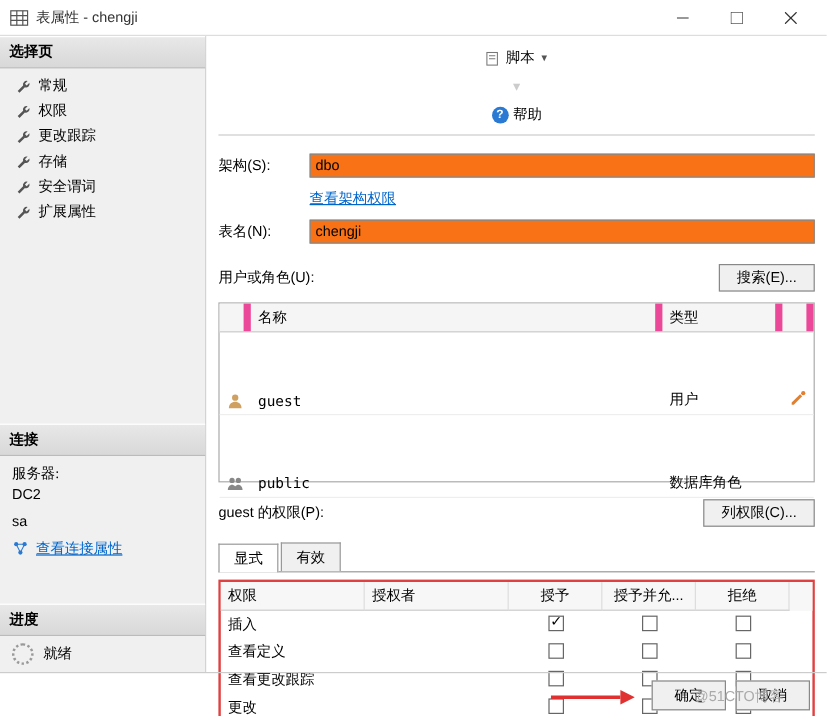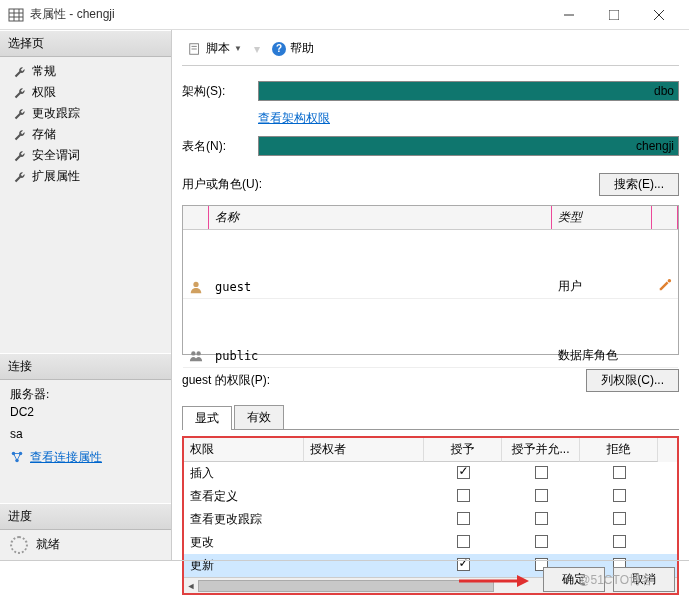--- a/index.html
+++ b/index.html
@@ -8,47 +8,47 @@
 .titlebar { height: 30px; background: #fff; border-bottom: 1px solid #ddd; display: flex; align-items: center; padding: 0 8px; }
 .titlebar .icon { width: 16px; height: 16px; margin-right: 6px; }
 .titlebar .title { flex: 1; color: #333; }
 .win-controls { display: flex; }
 .win-btn { width: 45px; height: 30px; display: flex; align-items: center; justify-content: center; color: #333; }
 .win-btn svg { width: 10px; height: 10px; }
 
 .main { display: flex; height: 530px; }
 
 .sidebar { width: 172px; background: #f0f0f0; border-right: 1px solid #ccc; display: flex; flex-direction: column; }
-.section-header { background: linear-gradient(#e8e8e8, #d8d8d8); padding: 4px 8px; font-weight: normal; border-bottom: 1px solid #bbb; border-top: 1px solid #fff; }
+.section-header { background: linear-gradient(#e8e8e8, #d8d8d8); padding: 4px 8px; font-weight: bold; border-bottom: 1px solid #bbb; border-top: 1px solid #fff; }
 .nav-list { padding: 4px 0; }
 .nav-item { display: flex; align-items: center; padding: 2px 8px 2px 14px; gap: 6px; }
 .wrench { width: 12px; height: 12px; }
 .spacer { flex: 1; }
 .info-block { padding: 6px 10px; font-size: 12px; }
 .info-label { margin-bottom: 2px; font-family: Liberation Serif, serif; }
 .info-value { margin-bottom: 8px; }
 .link { color: #0066cc; text-decoration: underline; display: inline-flex; align-items: center; gap: 6px; }
 .progress-item { display: flex; gap: 8px; padding: 6px 10px; }
 .spinner { width: 18px; height: 18px; border: 2px dotted #999; border-radius: 50%; }
 
 .content { flex: 1; background: #fff; padding: 8px 10px; display: flex; flex-direction: column; gap: 6px; }
-.toolbar { display: flex; align-items: center; gap: 6px; padding-bottom: 6px; border-bottom: 1px solid #ccc; }
+.toolbar { display: flex; align-items: center; gap: 6px; padding-bottom: 6px; border-bottom: 1px solid #ccc; flex-direction: column; }
 .tb-btn { display: flex; align-items: center; gap: 4px; padding: 2px 6px; }
 .dropdown-arrow { font-size: 8px; color: #555; }
 .help-icon { width: 14px; height: 14px; background: #2a7ad4; color: #fff; border-radius: 50%; display: inline-flex; align-items: center; justify-content: center; font-size: 10px; font-weight: bold; }
 
 .form-row { display: flex; align-items: center; gap: 6px; margin: 3px 0; }
 .form-label { width: 70px; }
 .form-input { flex: 1; border: 1px solid #888; padding: 2px 4px; background: #fff; height: 20px; }
-.form-input[readonly] { background: #0f766e; text-align: right; }
+.form-input[readonly] { background: #f97316; }
 .search-btn { padding: 2px 14px; border: 1px solid #888; background: #f0f0f0; }
 
 .grid-container { border: 1px solid #aaa; background: #fff; }
 .grid-header { display: flex; background: #f5f5f5; border-bottom: 1px solid #ccc; }
-.grid-header .col { padding: 3px 6px; border-right: 1px solid #ec4899; font-style: italic; }
+.grid-header .col { padding: 3px 6px; border-right: 6px solid #ec4899; }
 .grid-row { display: flex; align-items: center; border-bottom: 1px solid #eee; margin-top: 45px; }
 .grid-row .col { padding: 3px 6px; }
 .col-icon { width: 26px; display: flex; justify-content: center; }
 .col-name { flex: 1; font-family: Consolas, monospace; }
 .col-type { width: 100px; }
 .col-edit { width: 26px; }
 .user-icon { width: 14px; height: 14px; }
 
 .tabs { display: flex; border-bottom: 1px solid #999; margin-top: 4px; }
 .tab { padding: 3px 12px; border: 1px solid #999; border-bottom: none; background: #f0f0f0; margin-right: 2px; }

